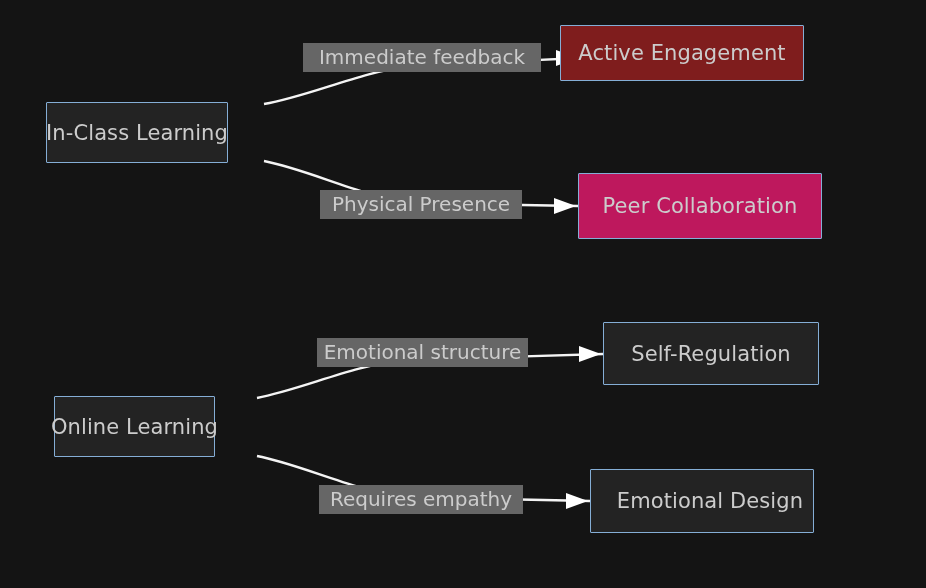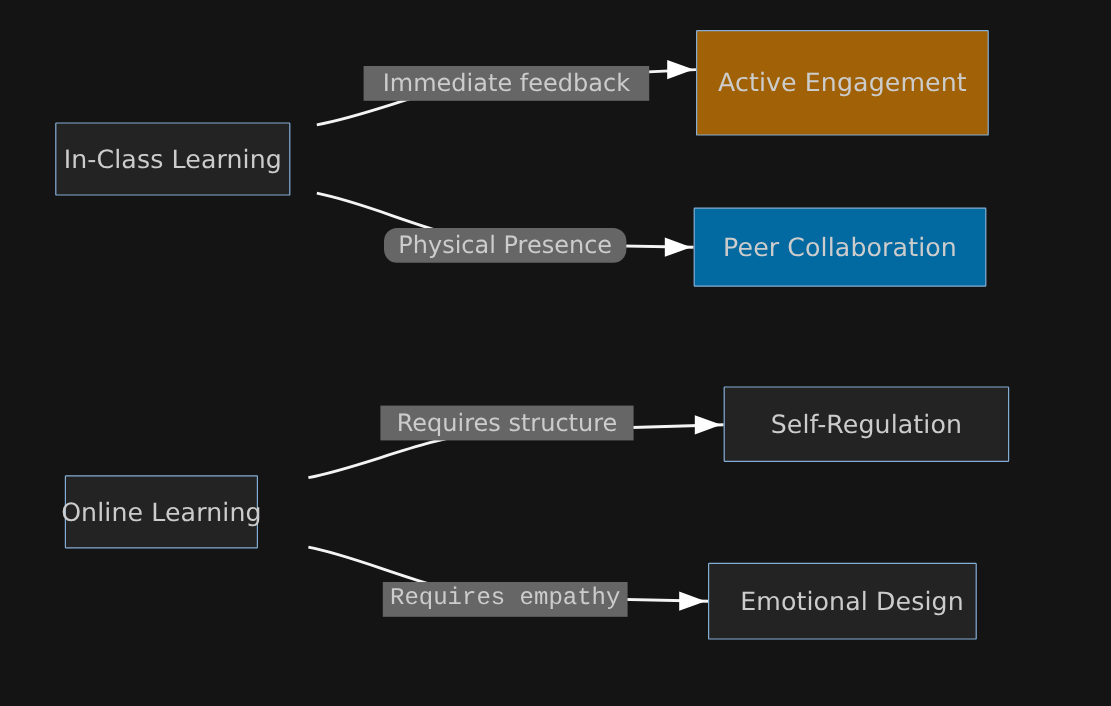--- a/index.html
+++ b/index.html
@@ -87,25 +87,25 @@
       <path class="edge-path" d="M 257,398 C 300,390 352,366 402,360 L 603,354" style="stroke: rgb(244, 244, 244);"></path>
       <polygon class="arrow-head" points="601,354 579,346 579,362"></polygon>
     </g>
 
     <g>
       <path class="edge-path" d="M 257,456 C 300,464 352,490 404,497 L 590,501" style="stroke: rgb(244, 244, 244);"></path>
       <polygon class="arrow-head" points="588,501 566,493 566,509"></polygon>
     </g>
   </svg>
 
-  <div class="node" style="left: 46px; top: 102px; width: 196px; height: 61px; background: rgb(35, 35, 35); border-color: rgb(133, 174, 214); color: rgb(204, 204, 204);">In-Class Learning</div>
-  <div class="node" style="left: 580px; top: 25px; width: 244px; height: 88px; background: #a16207; border-color: rgb(133, 174, 214); color: rgb(204, 204, 204);">Active Engagement</div>
-  <div class="node" style="left: 578px; top: 173px; width: 244px; height: 66px; background: #0369a1; border-color: rgb(133, 174, 214); color: rgb(204, 204, 204);">Peer Collaboration</div>
+  <div class="node" style="left: 46px; top: 102px; width: 182px; height: 61px; background: rgb(35, 35, 35); border-color: rgb(133, 174, 214); color: rgb(204, 204, 204);">In-Class Learning</div>
+  <div class="node" style="left: 560px; top: 25px; width: 244px; height: 56px; background: #7f1d1d; border-color: rgb(133, 174, 214); color: rgb(204, 204, 204);">Active Engagement</div>
+  <div class="node" style="left: 578px; top: 173px; width: 244px; height: 66px; background: #be185d; border-color: rgb(133, 174, 214); color: rgb(204, 204, 204);">Peer Collaboration</div>
   <div class="node" style="left: 54px; top: 396px; width: 161px; height: 61px; background: rgb(35, 35, 35); border-color: rgb(133, 174, 214); color: rgb(204, 204, 204);">Online Learning</div>
-  <div class="node" style="left: 603px; top: 322px; width: 238px; height: 63px; background: rgb(35, 35, 35); border-color: rgb(133, 174, 214); color: rgb(204, 204, 204);">Self-Regulation</div>
+  <div class="node" style="left: 603px; top: 322px; width: 216px; height: 63px; background: rgb(35, 35, 35); border-color: rgb(133, 174, 214); color: rgb(204, 204, 204);">Self-Regulation</div>
   <div class="node" style="left: 590px; top: 469px; width: 224px; height: 64px; background: rgb(35, 35, 35); border-color: rgb(133, 174, 214); color: rgb(204, 204, 204); padding-left: 16px;">Emotional Design</div>
 
-  <div class="edge-label" style="left: 303px; top: 43px; width: 238px; text-align: center; background: rgb(102, 102, 102); color: rgb(204, 204, 204); margin-top: 12px;">Immediate feedback</div>
-  <div class="edge-label" style="left: 320px; top: 190px; width: 202px; text-align: center; background: rgb(102, 102, 102); color: rgb(204, 204, 204); border-radius: 11px;">Physical Presence</div>
-  <div class="edge-label" style="left: 317px; top: 338px; width: 211px; text-align: center; background: rgb(102, 102, 102); color: rgb(204, 204, 204);">Requires structure</div>
-  <div class="edge-label" style="left: 319px; top: 485px; width: 204px; text-align: center; background: rgb(102, 102, 102); color: rgb(204, 204, 204); font-family: Liberation Mono, monospace;">Requires empathy</div>
+  <div class="edge-label" style="left: 303px; top: 43px; width: 238px; text-align: center; background: rgb(102, 102, 102); color: rgb(204, 204, 204);">Immediate feedback</div>
+  <div class="edge-label" style="left: 320px; top: 190px; width: 202px; text-align: center; background: rgb(102, 102, 102); color: rgb(204, 204, 204);">Physical Presence</div>
+  <div class="edge-label" style="left: 317px; top: 338px; width: 211px; text-align: center; background: rgb(102, 102, 102); color: rgb(204, 204, 204);">Emotional structure</div>
+  <div class="edge-label" style="left: 319px; top: 485px; width: 204px; text-align: center; background: rgb(102, 102, 102); color: rgb(204, 204, 204);">Requires empathy</div>
 
 </div>
 
 </body></html>

